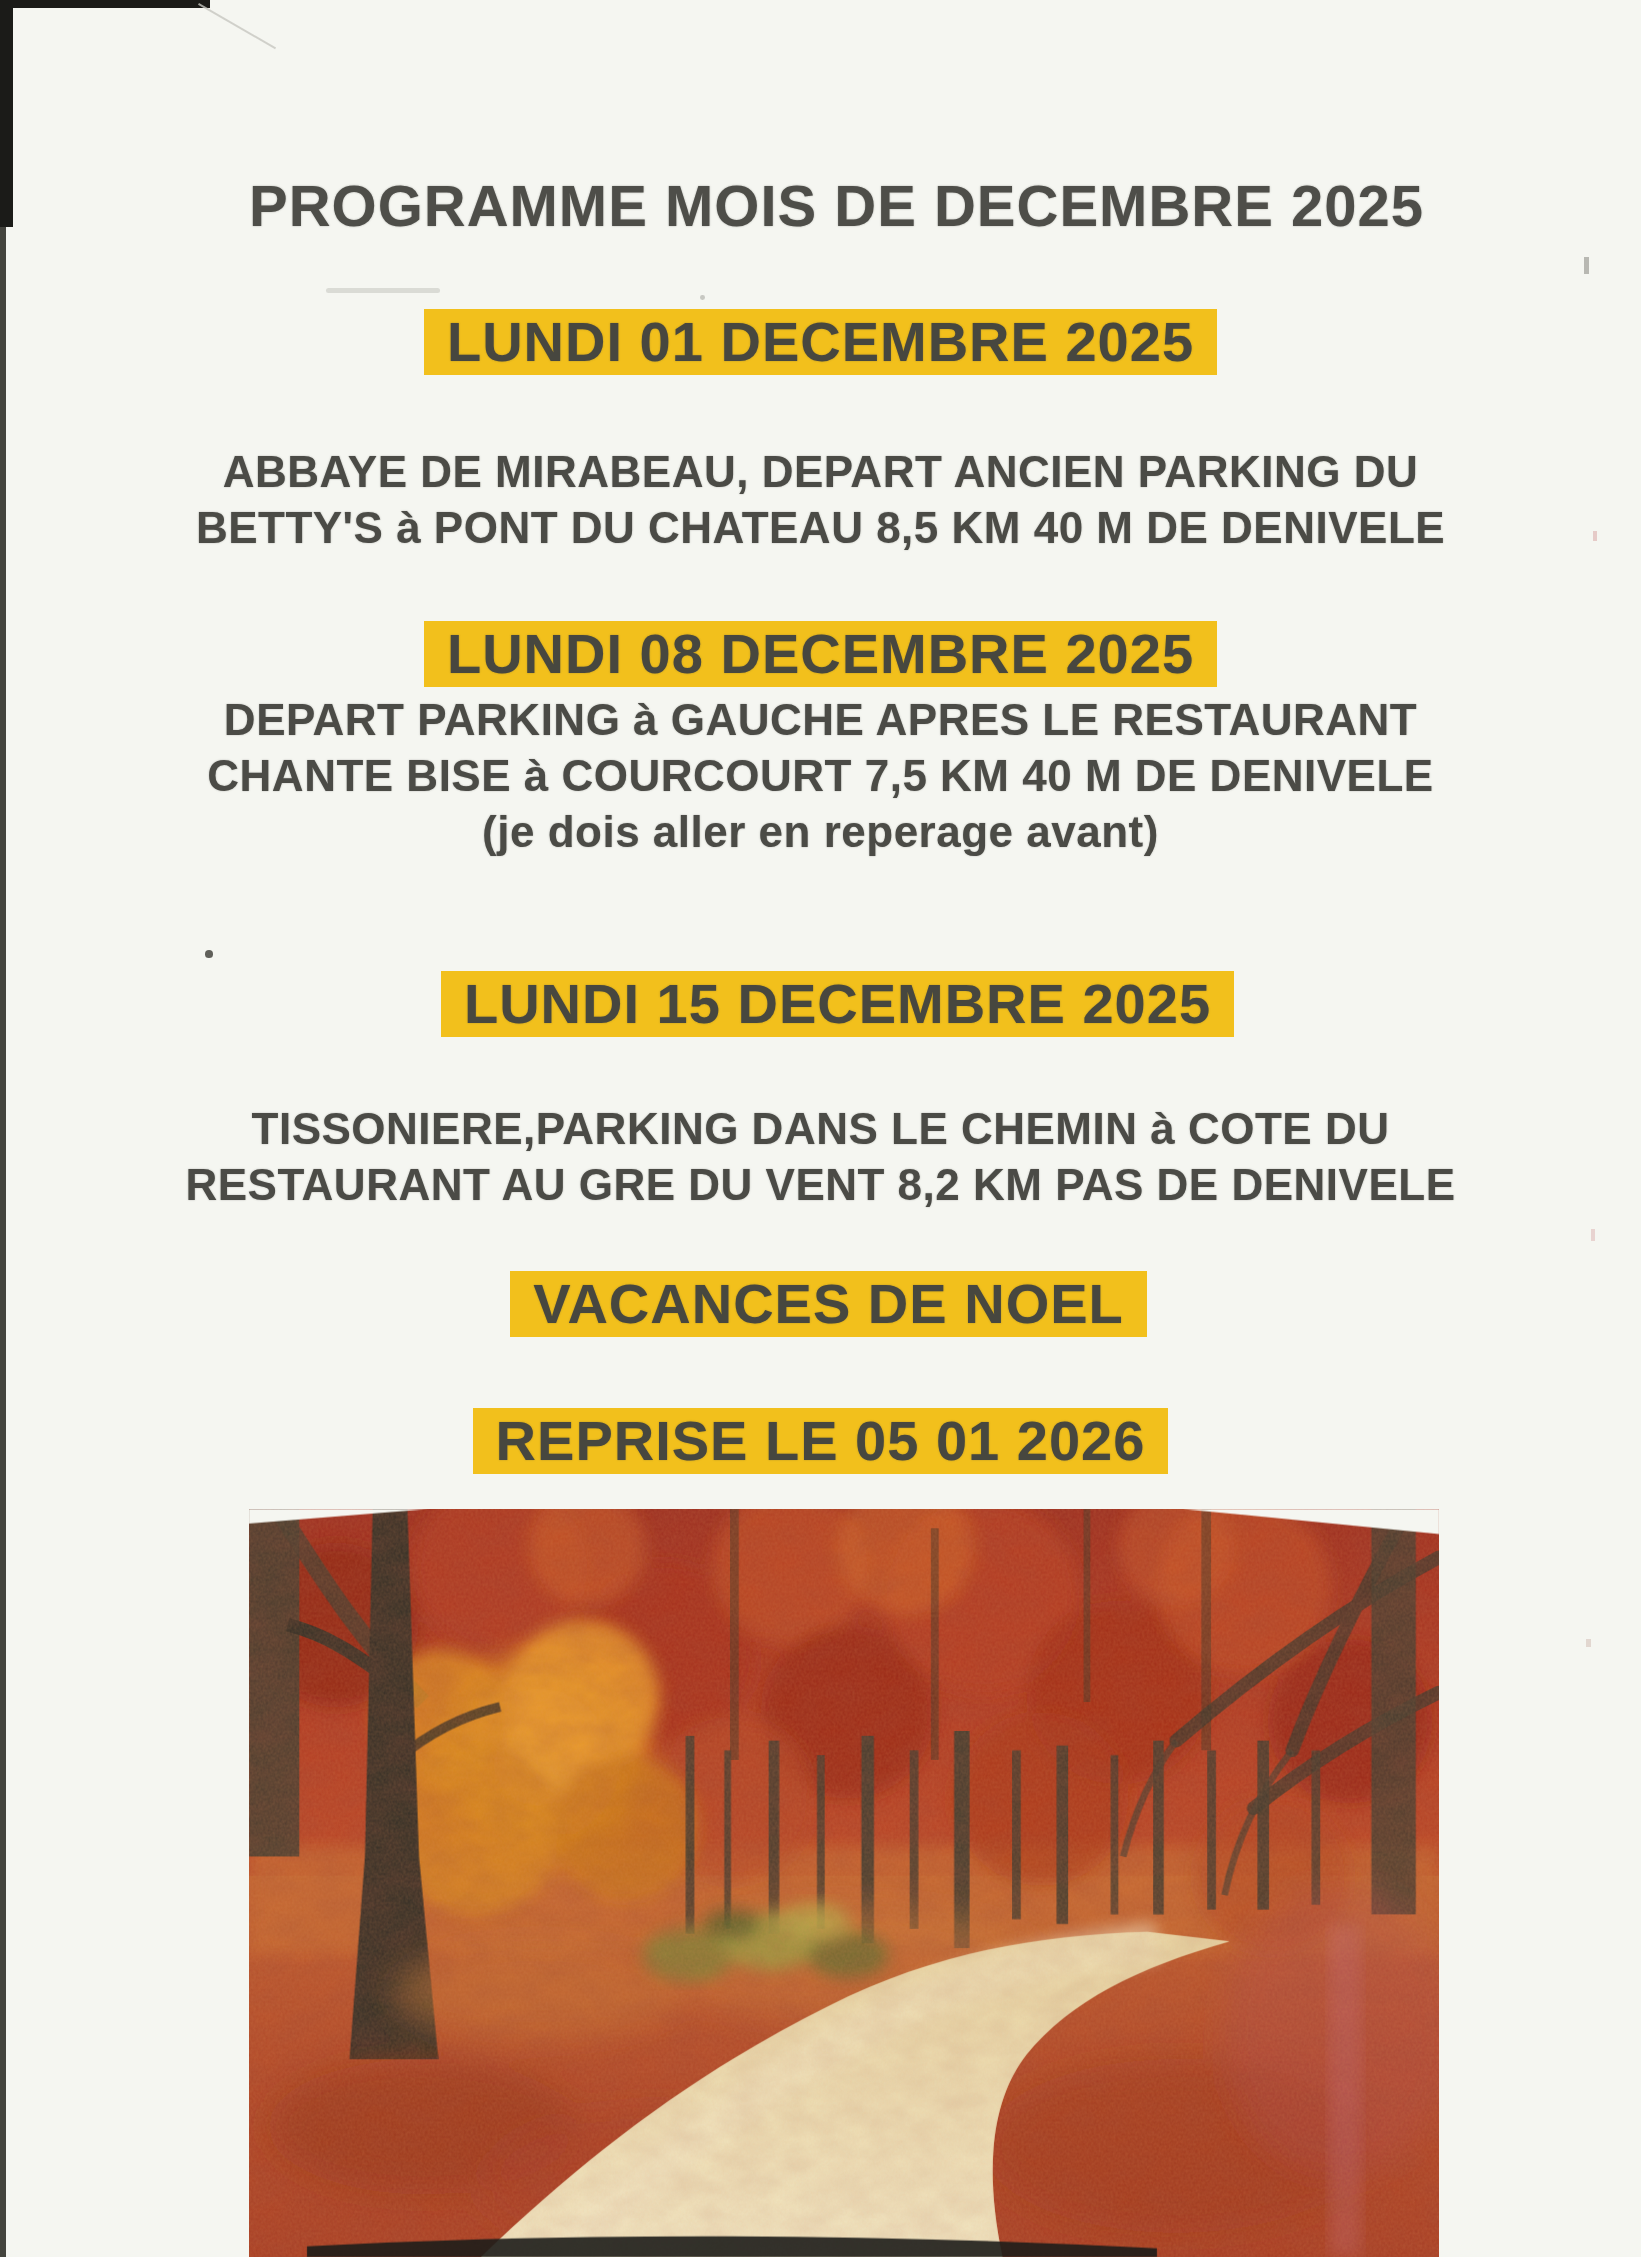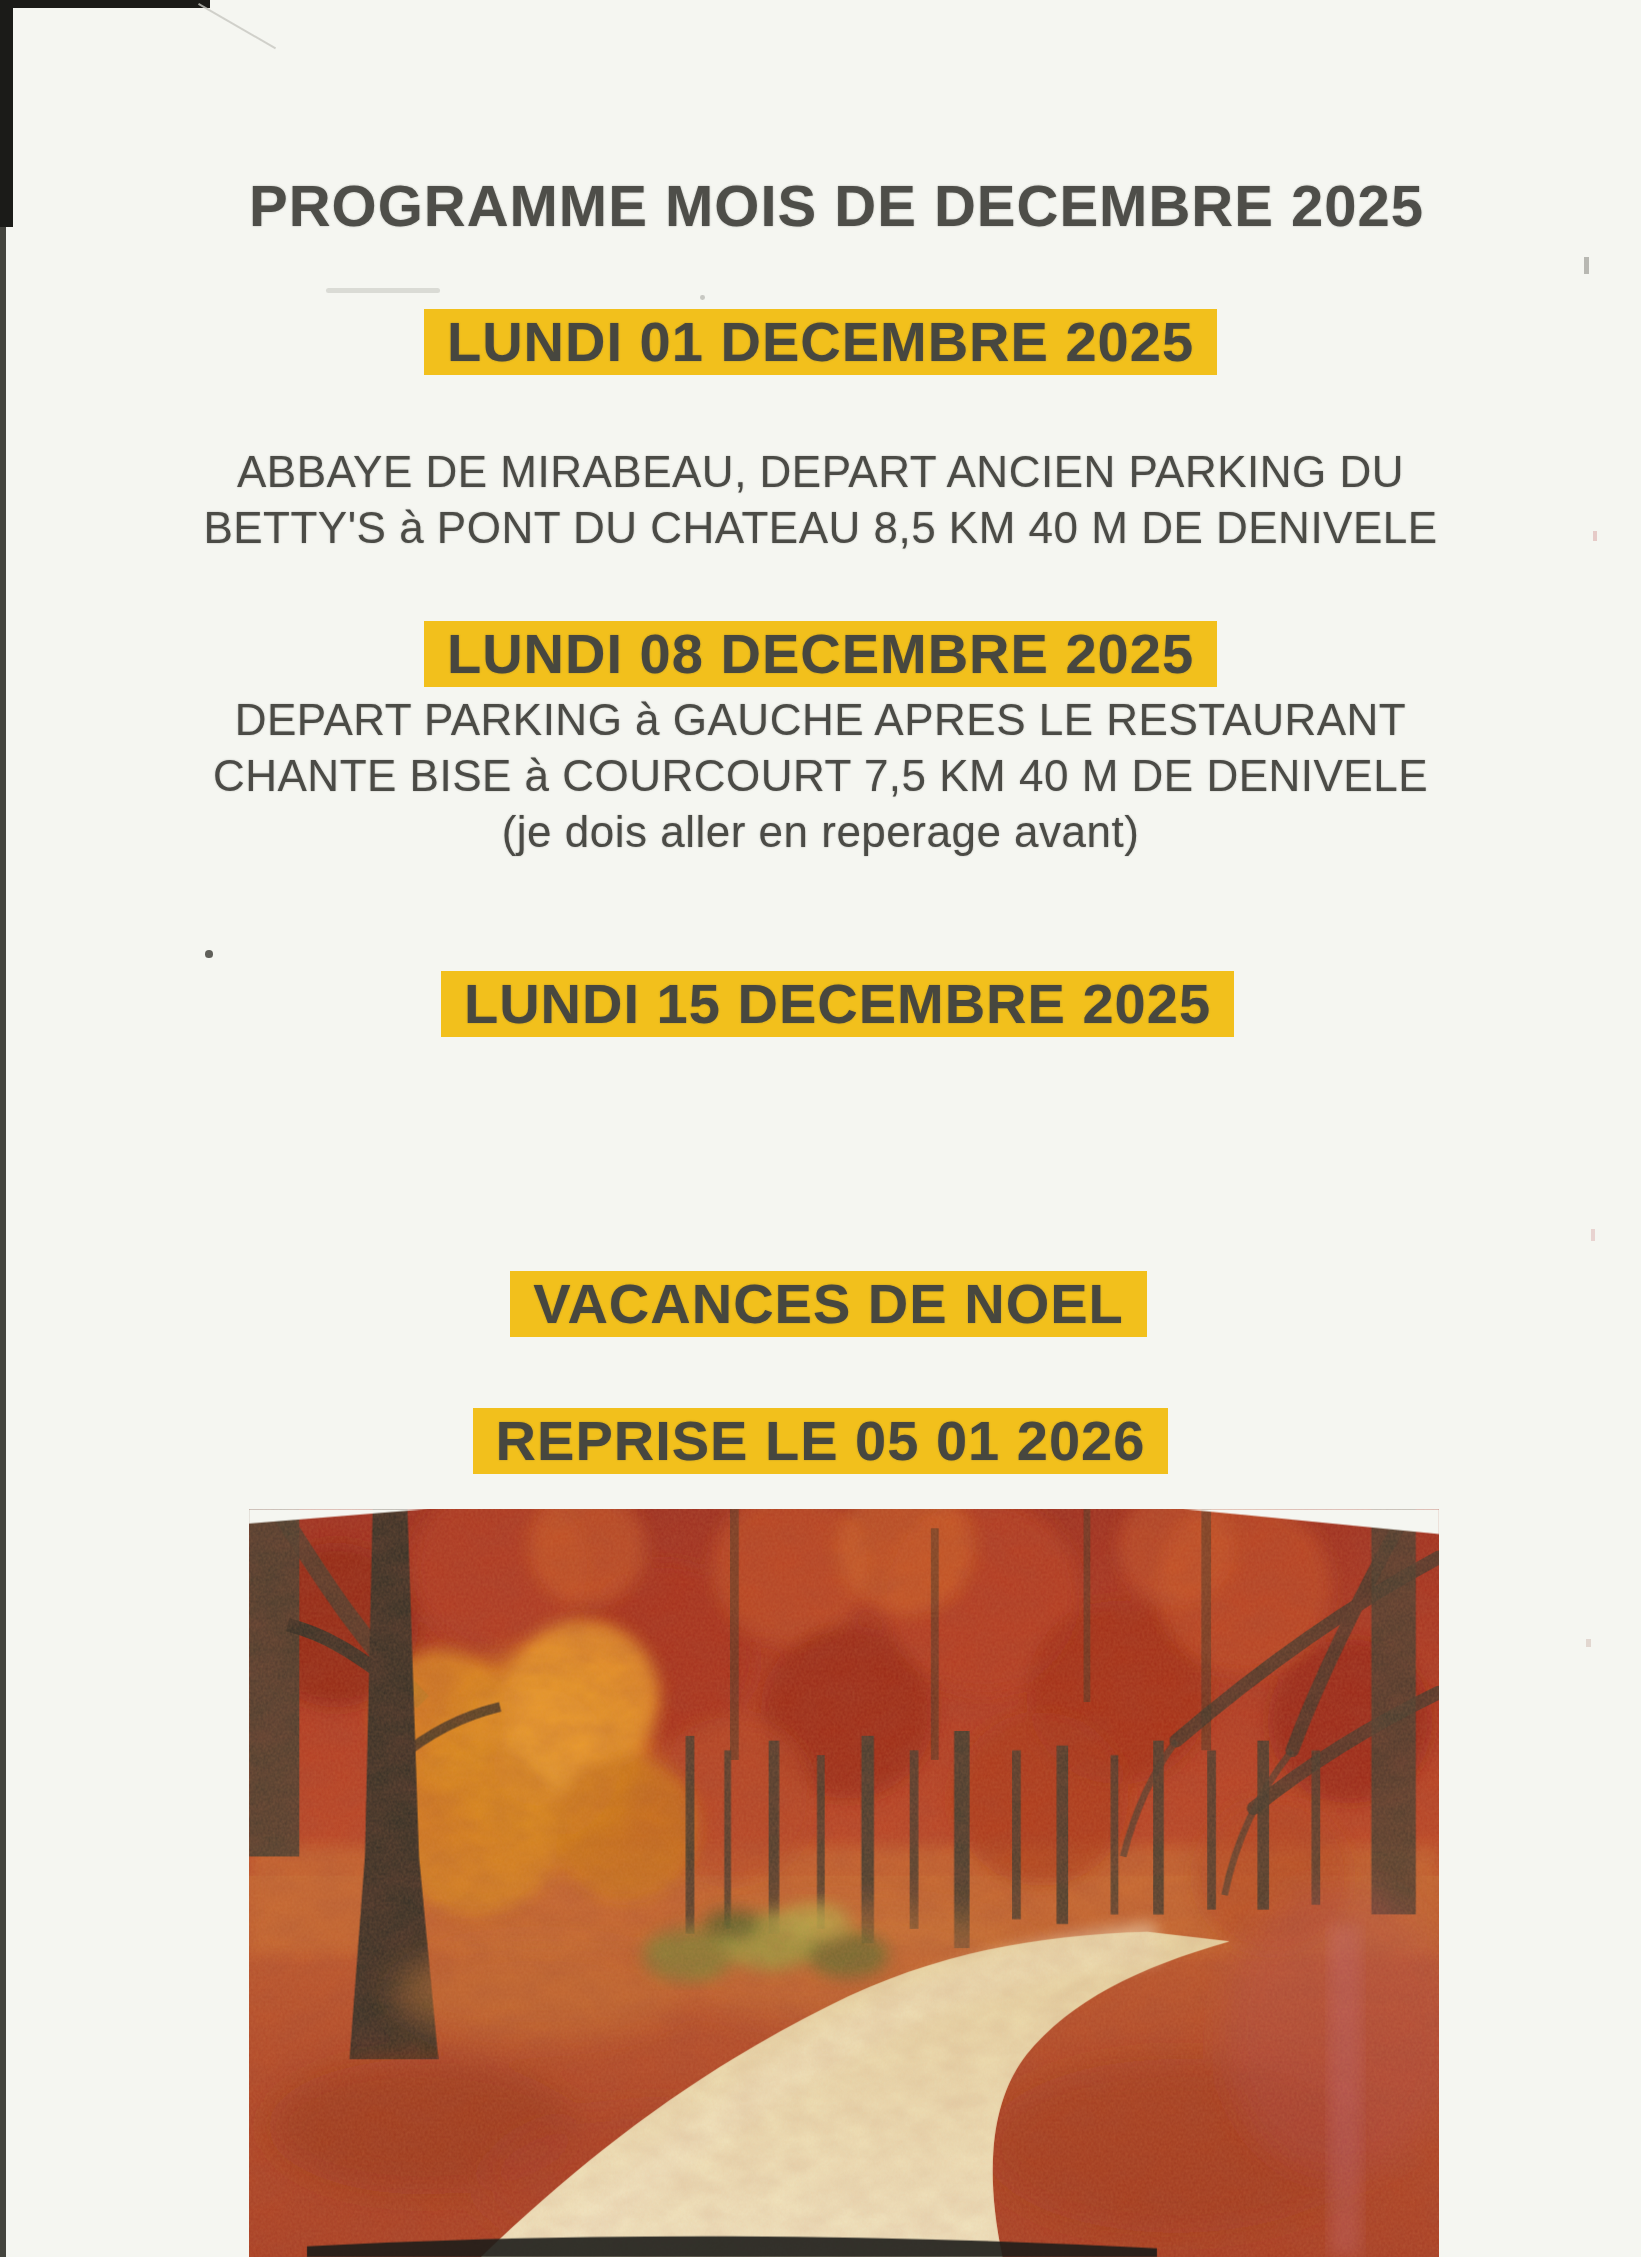--- a/index.html
+++ b/index.html
@@ -24,21 +24,21 @@
     color:#4e4e49;text-shadow:0 0 1.9px rgba(78,78,73,.45);
   }
   .banner-row{position:absolute;left:0;width:100%;text-align:center;}
   .banner{
     display:inline-block;background:#f2c01c;color:#47473f;
     font-size:56px;font-weight:bold;line-height:66px;padding:0 23px;
     letter-spacing:1px;text-shadow:0 0 1.9px rgba(70,70,64,.4);
   }
   .body-text{
     position:absolute;left:0;width:100%;margin:0;text-align:center;
-    font-size:44px;font-weight:normal;line-height:56px;letter-spacing:0.5px;
+    font-size:44px;font-weight:bold;line-height:56px;letter-spacing:0.5px;
     color:#4b4b46;text-shadow:0 0 1.9px rgba(75,75,70,.4);
   }
   .pos-b1{top:309px;border-radius:32px;}  .pos-p1{top:444px;}
   .pos-b2{top:621px;}  .pos-p2{top:692px;}
   .pos-b3{top:971px;margin-left:17px;} .pos-p3{top:1101px;}
   .pos-b4{top:1271px;padding-left:8px;} .pos-b5{top:1408px;text-decoration:underline;}
   
   .photo{
     position:absolute;left:249px;top:1509px;width:1190px;height:748px;
     overflow:hidden;
@@ -79,20 +79,24 @@
   </div>
   <p class="body-text pos-p2">
     <span>DEPART PARKING à GAUCHE APRES LE RESTAURANT</span><br>
     <span>CHANTE BISE à COURCOURT 7,5 KM 40 M DE DENIVELE</span><br>
     <span>(je dois aller en reperage avant)</span>
   </p>
 
   <div class="banner-row pos-b3">
     <span class="banner">LUNDI 15 DECEMBRE 2025</span>
   </div>
+  <p class="body-text pos-p3">
+    <span>TISSONIERE,PARKING DANS LE CHEMIN à COTE DU</span><br>
+    <span>RESTAURANT AU GRE DU VENT 8,2 KM PAS DE DENIVELE</span>
+  </p>
 
   <div class="banner-row pos-b4">
     <span class="banner">VACANCES DE NOEL</span>
   </div>
   <div class="banner-row pos-b5">
     <span class="banner">REPRISE LE 05 01 2026</span>
   </div>
 
   <div class="photo">
     <svg viewBox="0 0 1232 775" width="1190" height="748" preserveAspectRatio="none">

